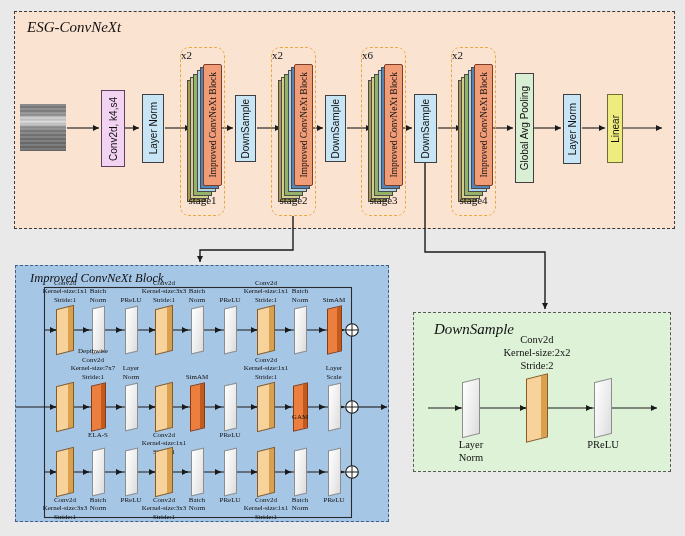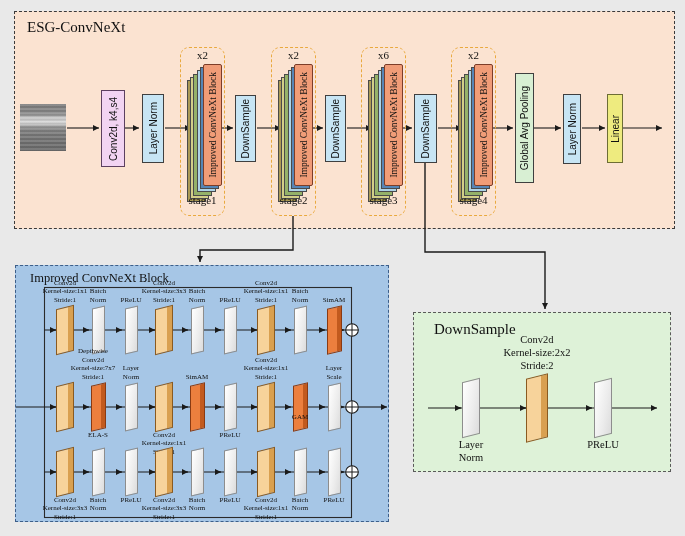--- a/index.html
+++ b/index.html
@@ -2,38 +2,38 @@
 <html style="--page-bg: #e9e9e9; --main-panel-bg: #fbe3d1; --block-panel-bg: #a6c6e6; --downsample-panel-bg: #def2d8; --stem-conv-fill: #f2d4f2; --blue-box-fill: #c7e5f4; --gap-fill: #d8efd3; --linear-fill: #eeeb7f; --stage-front-fill: #f09c77; --stage-border: #e9a93e; --conv-slab: #f7d39b; --conv-slab-side: #d9a050; --attn-slab: #ec7f3e; --attn-slab-side: #c25a1e;"><head>
 <meta charset="utf-8">
 <style>
   html,body{margin:0;padding:0;}
   body{background:var(--page-bg,#e9e9e9);font-family:"Liberation Serif",serif;}
   #canvas{position:relative;width:685px;height:536px;background:var(--page-bg,#e9e9e9);overflow:hidden;}
   .panel{position:absolute;box-sizing:border-box;}
   #main-panel{left:14px;top:11px;width:661px;height:218px;background:var(--main-panel-bg,#fbe3d1);border:1.6px dashed #3a3a3a;}
   #block-panel{left:15px;top:265px;width:374px;height:257px;background:var(--block-panel-bg,#a6c6e6);border:1.6px dashed #3d5f8a;}
   #ds-panel{left:413px;top:312px;width:258px;height:160px;background:var(--downsample-panel-bg,#def2d8);border:1.6px dashed #5a5a5a;}
-  .panel-title{position:absolute;color:#111;white-space:nowrap;}
+  .panel-title{position:absolute;color:#111;white-space:nowrap;font-style:italic;}
   #main-title{left:12px;top:7px;font-size:15px;}
   #block-title{left:14px;top:5px;font-size:12.5px;}
   #ds-title{left:20px;top:8px;font-size:15px;}
   #wires{position:absolute;left:0;top:0;z-index:2;}
   #elements{position:absolute;left:0;top:0;width:100%;height:100%;z-index:3;}
   #input-image{position:absolute;left:20px;top:104px;width:46px;height:47px;
     background:
       repeating-linear-gradient(180deg, rgba(255,255,255,.07) 0 2px, rgba(0,0,0,.10) 2px 4px),
       linear-gradient(180deg,#828282 0%,#8d8d8d 18%,#a9a9a9 26%,#e4e4e4 31%,#c2c2c2 35%,#ececec 39%,#b3b3b3 45%,#8a8a8a 53%,#7e7e7e 64%,#757575 82%,#6f6f6f 100%);}
   .vbox{position:absolute;box-sizing:border-box;display:flex;align-items:center;justify-content:center;border:1.5px solid #3f3f3f;}
   .vtext{writing-mode:vertical-rl;transform:rotate(180deg);font-family:"Liberation Sans",sans-serif;font-size:10px;color:#111;white-space:nowrap;}
   .box-pink{background:var(--stem-conv-fill,#f2d4f2);border-color:#5c4060;}
   .box-blue{background:var(--blue-box-fill,#c7e5f4);}
   .box-green{background:var(--gap-fill,#d8efd3);}
   .box-yellow{background:var(--linear-fill,#eeeb7f);border-color:#6d6d35;}
   .stage-box{position:absolute;box-sizing:border-box;width:45px;height:169px;border:1.5px dashed var(--stage-border,#e9a93e);border-radius:9px;}
-  .stage-repeat{position:absolute;top:1px;left:0;width:100%;text-align:center;font-size:11px;color:#111;}
+  .stage-repeat{position:absolute;top:1px;left:0;width:100%;font-size:11px;color:#111;}
   .stage-name{position:absolute;top:146px;left:0;width:100%;text-align:center;font-size:11px;color:#111;}
   .stage-sheet{position:absolute;width:17px;height:120px;border:0.5px solid #4a4a4a;}
   .stage-front{position:absolute;left:22px;top:16px;width:17px;height:120px;background:var(--stage-front-fill,#f09c77);
     border:1px solid #7c3d28;border-radius:2px;display:flex;align-items:center;justify-content:center;}
   .stage-front .vtext{font-family:"Liberation Serif",serif;font-size:9.5px;}
   .slab{position:absolute;box-sizing:border-box;transform:skewY(-14deg);border:1px solid #777;}
   .slab.conv{background:linear-gradient(90deg,var(--conv-slab,#f7d39b) 0 68%,var(--conv-slab-side,#d9a050) 68% 100%);border-color:#8a5a20;}
   .slab.attn{background:linear-gradient(90deg,var(--attn-slab,#ec7f3e) 0 66%,var(--attn-slab-side,#c25a1e) 66% 100%);border-color:#8a3a12;}
   .slab.sheet{background:linear-gradient(100deg,#ffffff 0%,#ececec 60%,#dcdcdc 100%);border-color:#8d8d8d;}
   .slab-label{position:absolute;font-size:7px;line-height:1.2;text-align:center;white-space:pre-line;width:54px;color:#111;}

